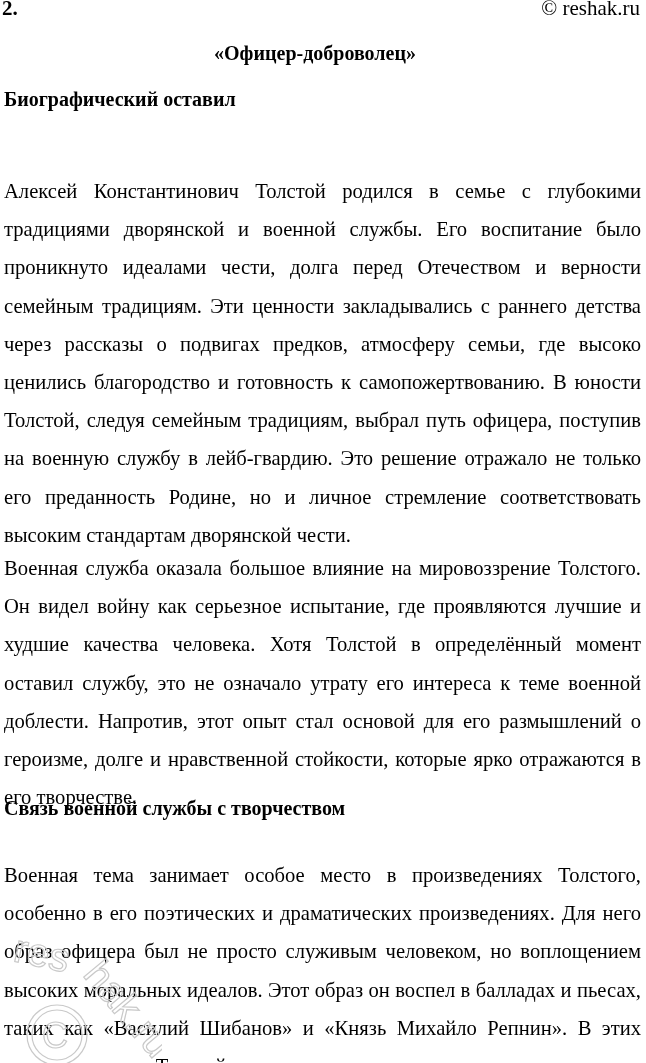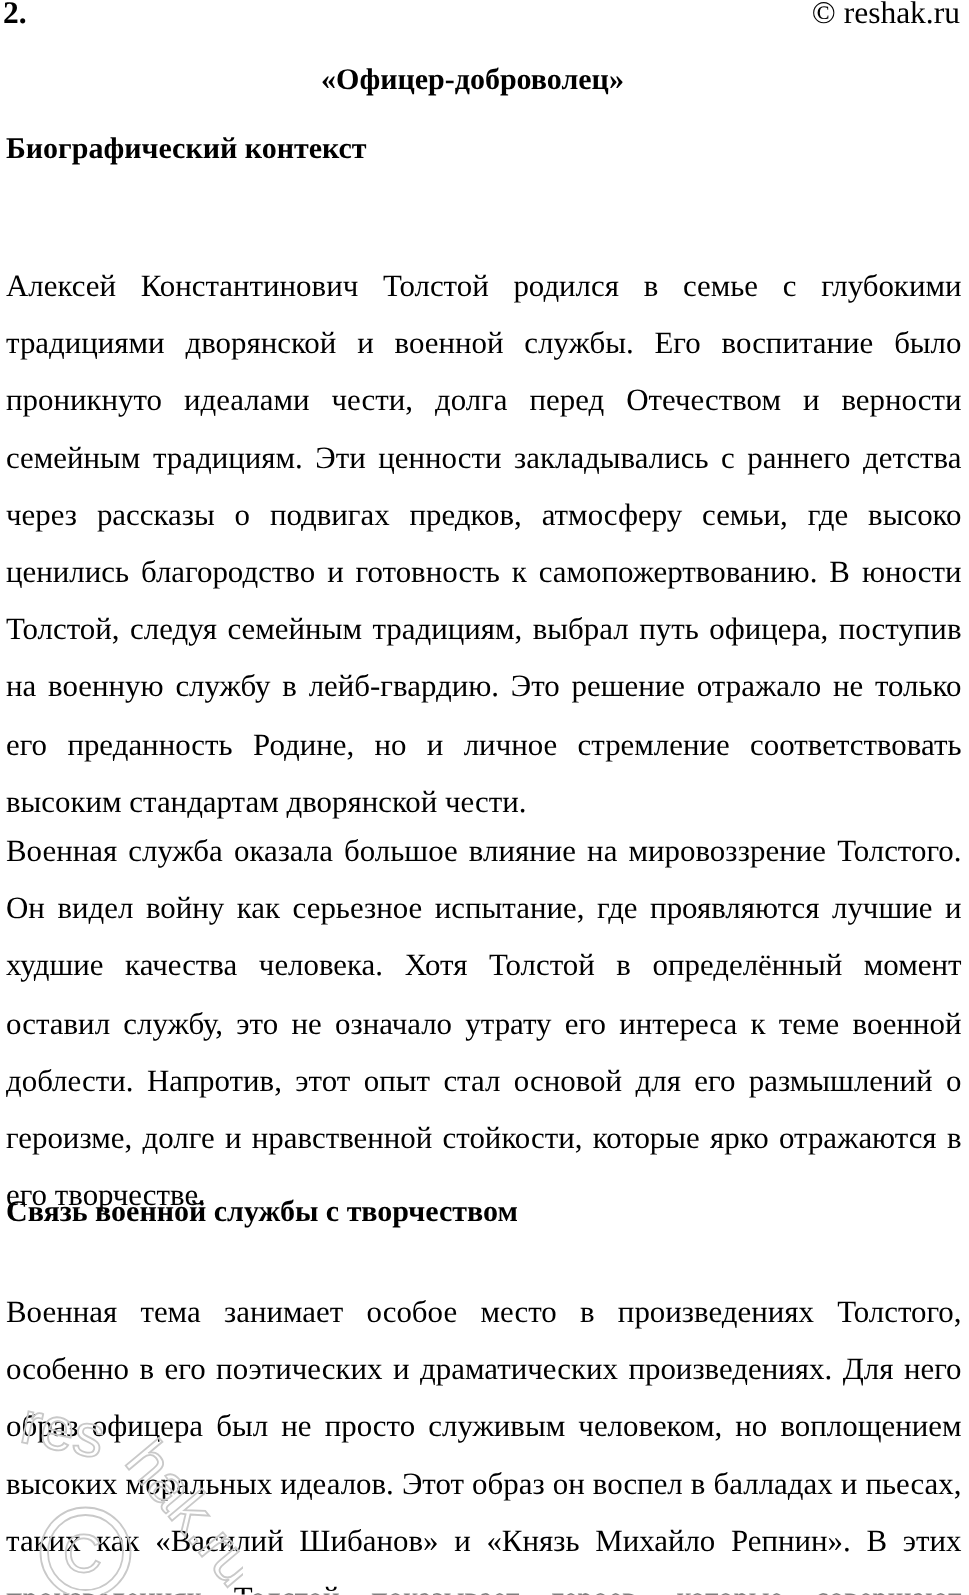--- a/index.html
+++ b/index.html
@@ -26,21 +26,21 @@
 </head>
 <body>
 
 <div class="topbar">
   <span class="num">2.</span>
   <span class="copy">© reshak.ru</span>
 </div>
 
 <div class="title">«Офицер-доброволец»</div>
 
-<div class="h" style="top:88px;">Биографический контекст</div>
+<div class="h" style="top:88px;">Биографический оставил</div>
 
 <div class="para" style="top:127px;">Алексей Константинович Толстой родился в семье с глубокими традициями дворянской и военной службы. Его воспитание было проникнуто идеалами чести, долга перед Отечеством и верности семейным традициям. Эти ценности закладывались с раннего детства через рассказы о подвигах предков, атмосферу семьи, где высоко ценились благородство и готовность к самопожертвованию. В юности Толстой, следуя семейным традициям, выбрал путь офицера, поступив на военную службу в лейб-гвардию. Это решение отражало не только его преданность Родине, но и личное стремление соответствовать высоким стандартам дворянской чести.</div>
 
 <div class="para" style="top:504px;">Военная служба оказала большое влияние на мировоззрение Толстого. Он видел войну как серьезное испытание, где проявляются лучшие и худшие качества человека. Хотя Толстой в определённый момент оставил службу, это не означало утрату его интереса к теме военной доблести. Напротив, этот опыт стал основой для его размышлений о героизме, долге и нравственной стойкости, которые ярко отражаются в его творчестве.</div>
 
 <div class="h" style="top:757px;margin-top:40px;">Связь военной службы с творчеством</div>
 
 <div class="para" style="top:811px;">Военная тема занимает особое место в произведениях Толстого, особенно в его поэтических и драматических произведениях. Для него образ офицера был не просто служивым человеком, но воплощением высоких моральных идеалов. Этот образ он воспел в балладах и пьесах, таких как «Василий Шибанов» и «Князь Михайло Репнин». В этих произведениях Толстой показывает героев, которые совершают сложный нравственный выбор, жертвуя собой ради долга или верности.</div>
 
 <svg class="wm" viewBox="0 0 150 128">

